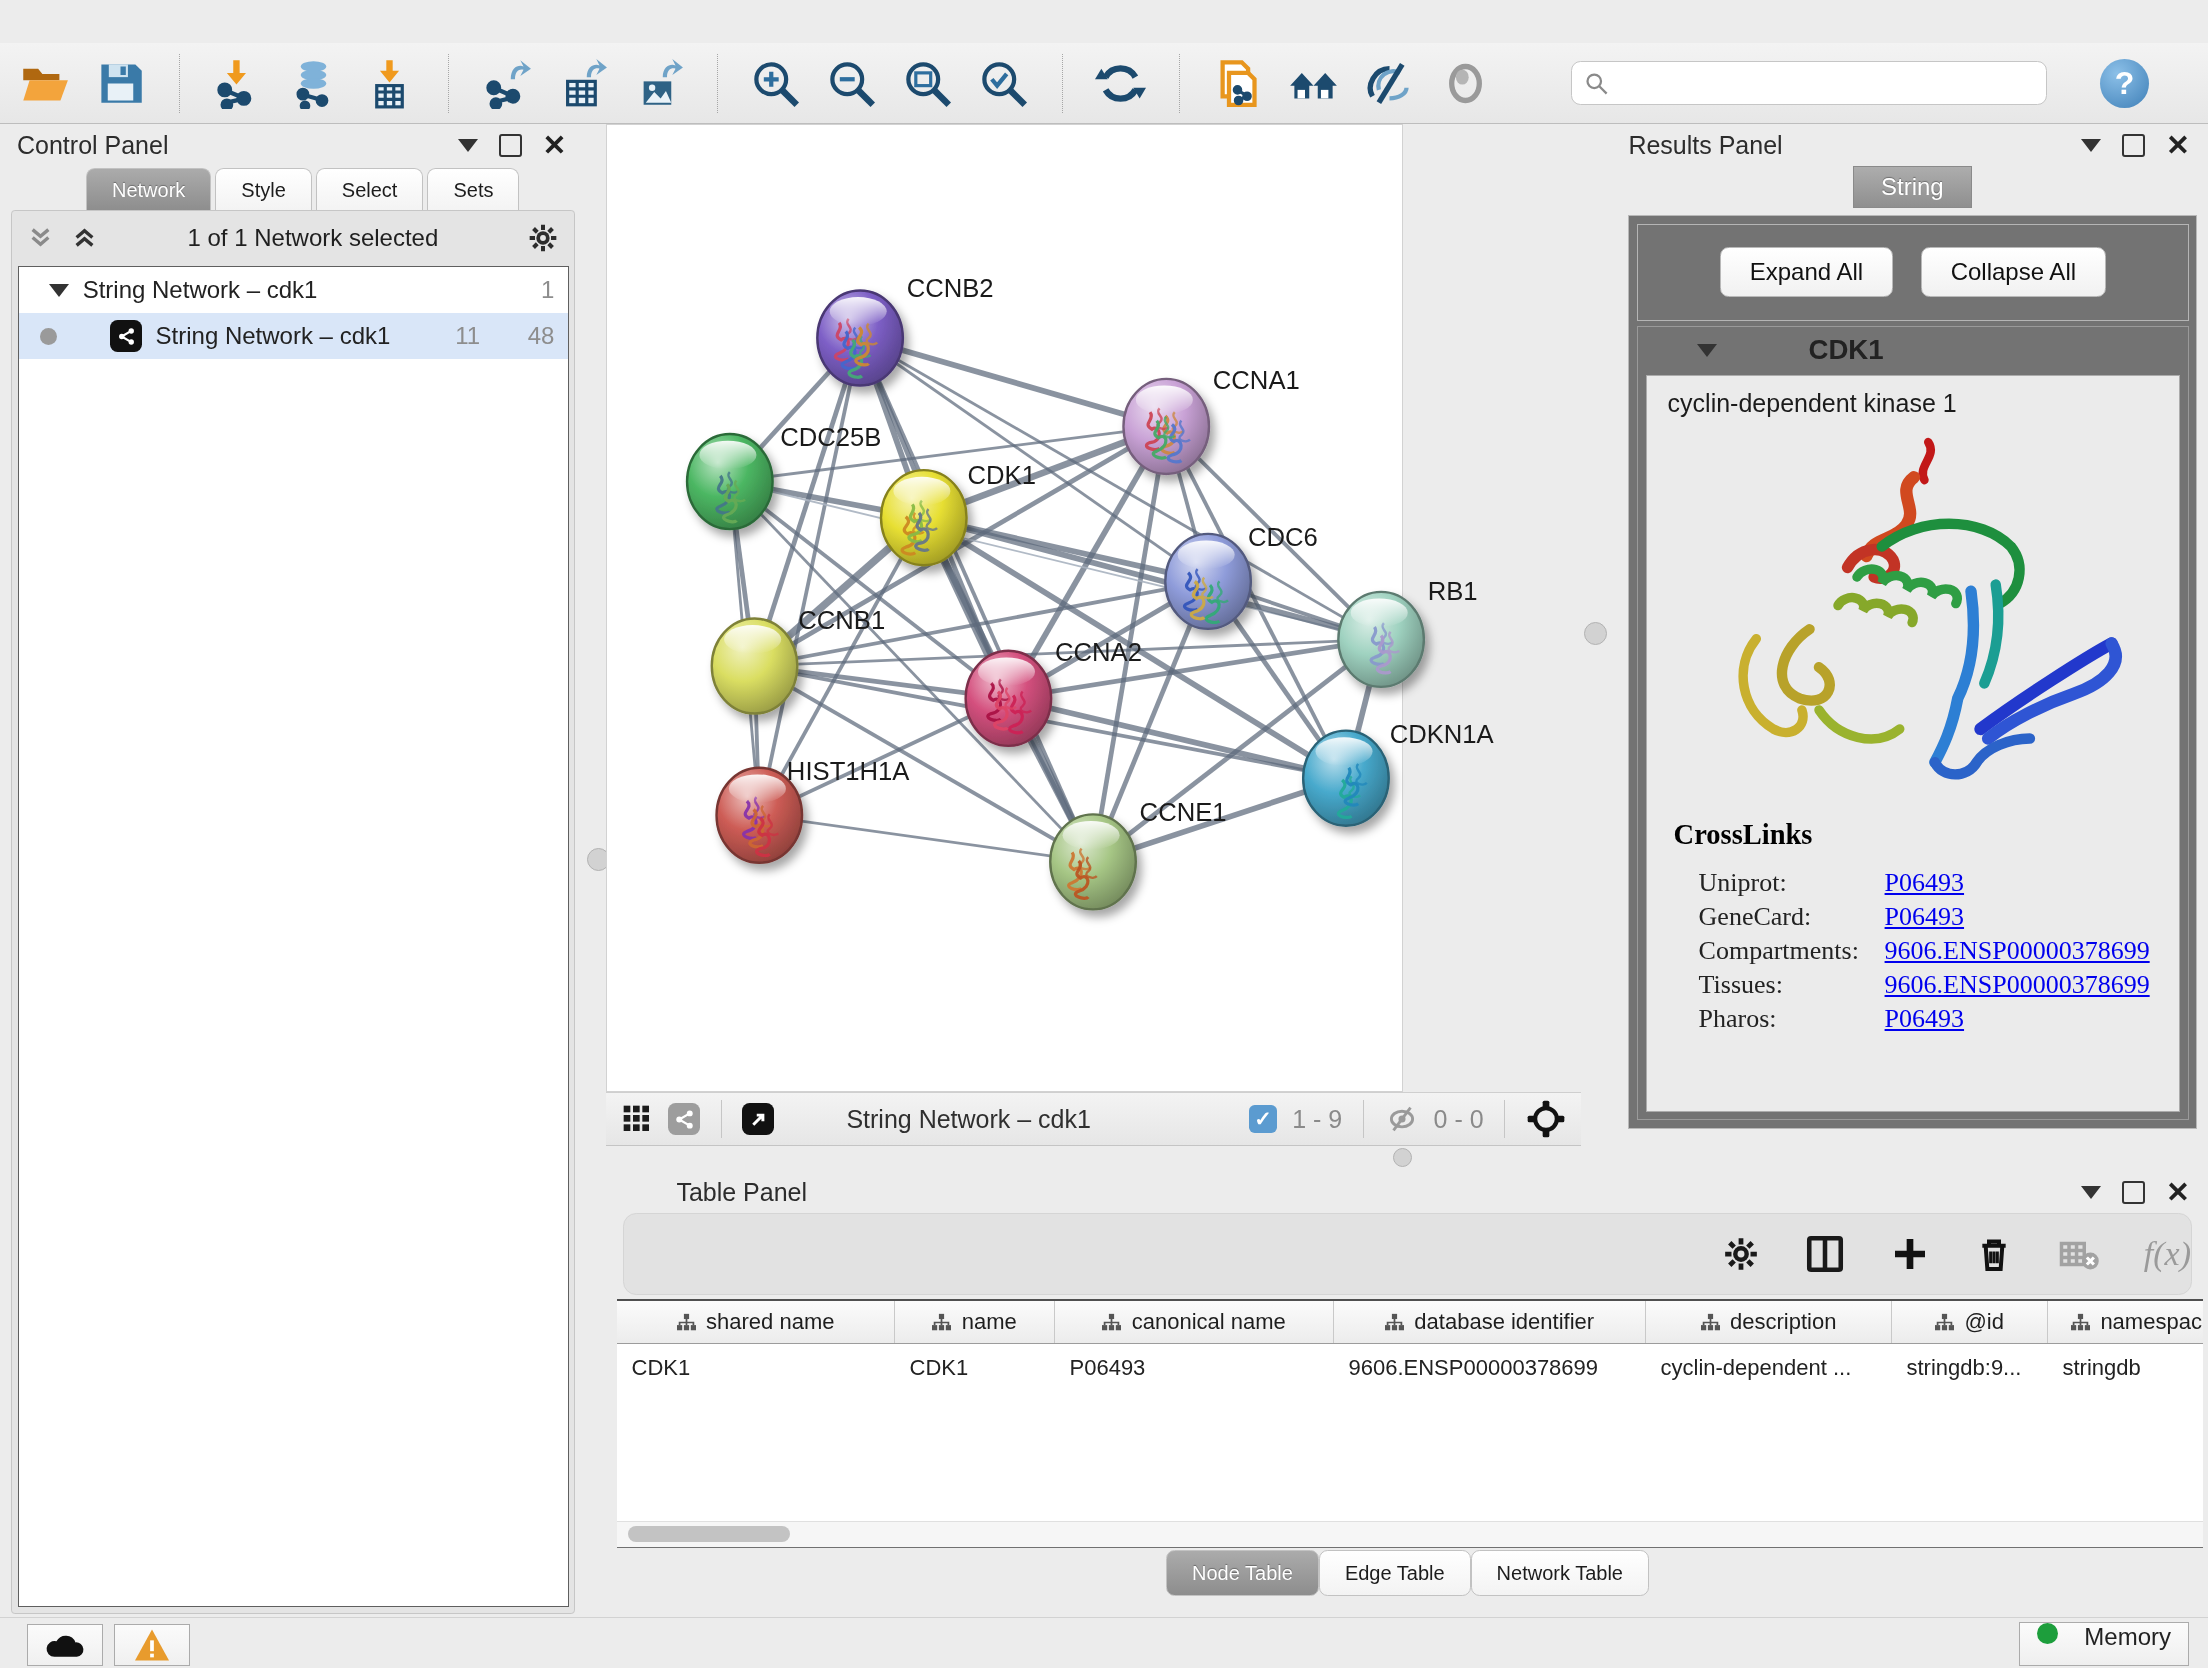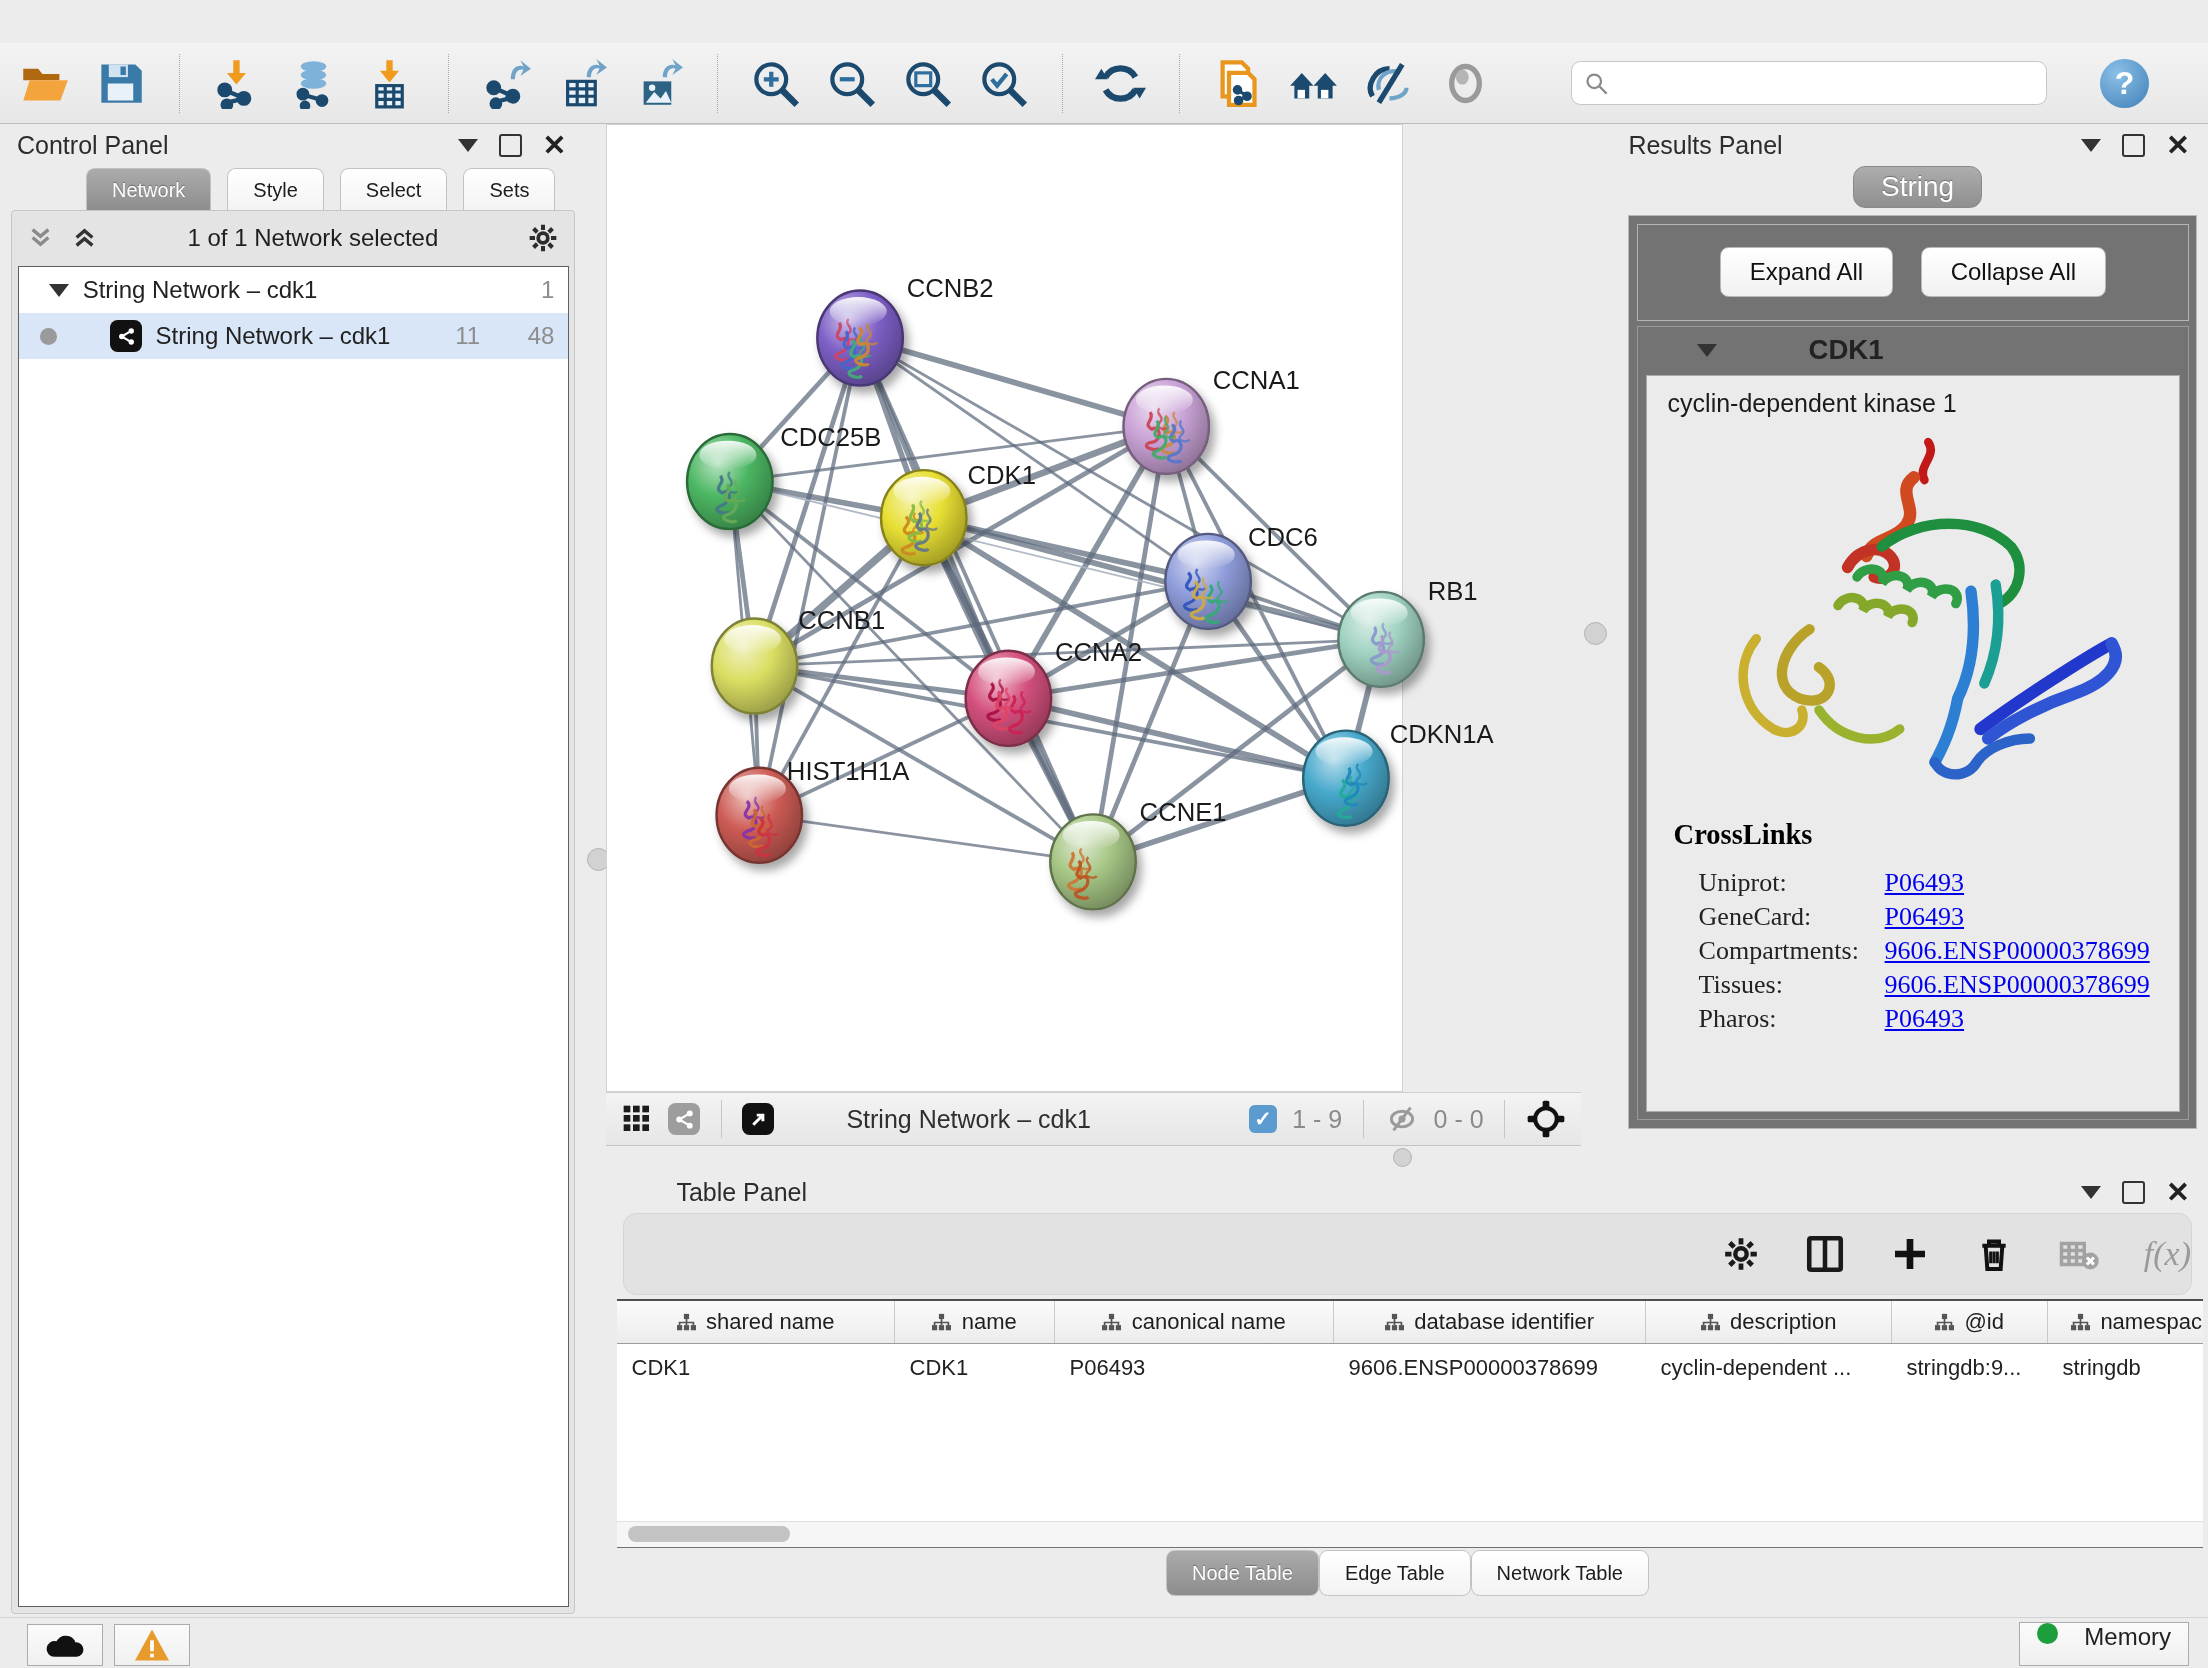--- a/index.html
+++ b/index.html
@@ -24,21 +24,21 @@
   .phead{display:flex;align-items:center;height:42px;font-size:25px;color:#2c2c2c;}
   .phead .grow{flex:1;}
   .picon{display:flex;align-items:center;gap:21px;margin-right:7.6px;}
   .tri-down{width:0;height:0;border-left:10.5px solid transparent;border-right:10.5px solid transparent;border-top:13.3px solid #333;}
   .sq{width:19px;height:19px;border:2.9px solid #333;border-radius:2.9px;}
   .xx{font-size:28.5px;font-weight:700;color:#222;line-height:19px;}
 
   
   .tab{display:inline-block;padding:0 25px;height:42px;line-height:42px;font-size:20px;background:linear-gradient(#ffffff,#f3f3f3);border:1px solid #c2c2c2;border-bottom:none;border-radius:8.6px 8.6px 0 0;color:#1c1c1c;text-align:center;}
   .tab.active{background:linear-gradient(#ababab,#8d8d8d);color:#fff;text-shadow:0 -1px 1px #00000055;}
-  .tab+.tab{margin-left:16px;}
+  .tab+.tab{margin-left:4px;}
 
   
   .control-panel{left:0;top:124px;width:589px;height:1493px;}
   .cp-head{left:17px;top:0;width:557px;}
   .cp-tabs{left:86px;top:44px;white-space:nowrap;}
   .cp-box{left:11.4px;top:86px;width:564px;height:1404px;background:#e4e4e4;border:1px solid #c6c6c6;border-radius:3.8px;box-sizing:border-box;}
   .cp-selector{display:flex;align-items:center;height:53px;padding:0 15px;gap:17px;font-size:24px;color:#1f1f1f;}
   .cp-list{position:absolute;left:5.7px;right:5.7px;top:55px;bottom:5.7px;background:#fff;border:1.9px solid #5f5f5f;overflow:hidden;}
   .tree-row{display:flex;align-items:center;height:46px;font-size:24px;gap:13.3px;padding:0 13.3px;}
   .tree-row .num{color:#8d8d8d;width:61px;text-align:right;flex:0 0 auto;}
@@ -51,21 +51,21 @@
   .net-toolbar{left:606px;top:1092px;width:975px;height:54px;background:linear-gradient(#f3f3f3,#e6e6e6);border-top:1px solid #cfcfcf;border-bottom:1px solid #c4c4c4;display:flex;align-items:center;box-sizing:border-box;padding:0 15px;gap:15px;font-size:25px;color:#8a8a8a;}
   .nt-sep{height:38px;border-left:1px solid #c6c6c6;margin:0 5.7px;}
   .nt-title{color:#2f2f2f;margin-left:57px;}
   .cbx{width:28.5px;height:28.5px;border-radius:5.7px;background:#5b9bd0;color:#fff;font-size:21px;font-weight:700;display:flex;align-items:center;justify-content:center;}
 
   
   .handle{width:21px;height:21px;border-radius:50%;background:#d2d2d2;border:1px solid #b2b2b2;}
 
   
   .results-panel{left:1617px;top:124px;width:592px;height:1046px;}
-  .rp-tab{left:236px;top:42px;padding:0 27px;height:40px;line-height:40px;font-size:28px;color:#fff;background:linear-gradient(#adadad,#8f8f8f);border:1px solid #8a8a8a;border-radius:12px;text-shadow:0 -1px 1px #00000055;}
+  .rp-tab{left:236px;top:42px;padding:0 27px;height:40px;line-height:40px;font-size:24px;color:#fff;background:linear-gradient(#adadad,#8f8f8f);border:1px solid #8a8a8a;border-radius:0;text-shadow:0 -1px 1px #00000055;}
   .rp-box{left:11.4px;top:91px;width:569px;height:914px;background:#737373;border:1.9px solid #b8b8b8;box-sizing:border-box;}
   .rp-ecbox{position:absolute;left:7.6px;top:7.6px;right:7.6px;height:95px;border:1px solid #b5b5b5;display:flex;align-items:center;justify-content:center;gap:28.5px;}
   .btn{height:48px;padding:0 28.5px;background:linear-gradient(#ffffff,#f1f1f1);border:1px solid #b9b9b9;border-radius:8.6px;font-size:24px;display:flex;align-items:center;color:#111;}
   .gene-box{position:absolute;left:7.6px;top:110px;right:7.6px;bottom:7.6px;border:1px solid #9a9a9a;}
   .gene-head{display:flex;align-items:center;height:46px;gap:9.5px;padding-left:59px;}
   .gene-head .sym{font-size:27.6px;font-weight:700;margin-left:82px;}
   .gene-inner{position:absolute;left:7.6px;top:48px;right:7.6px;bottom:7.6px;background:#ebebeb;border:1px solid #ababab;overflow:hidden;}
   .gene-desc{position:absolute;left:21px;top:13.3px;font-size:25px;color:#1b1b1b;}
   .protein{position:absolute;left:48px;top:49px;}
   .crosslinks{position:absolute;left:27px;top:443px;font-family:"Liberation Serif",serif;}

